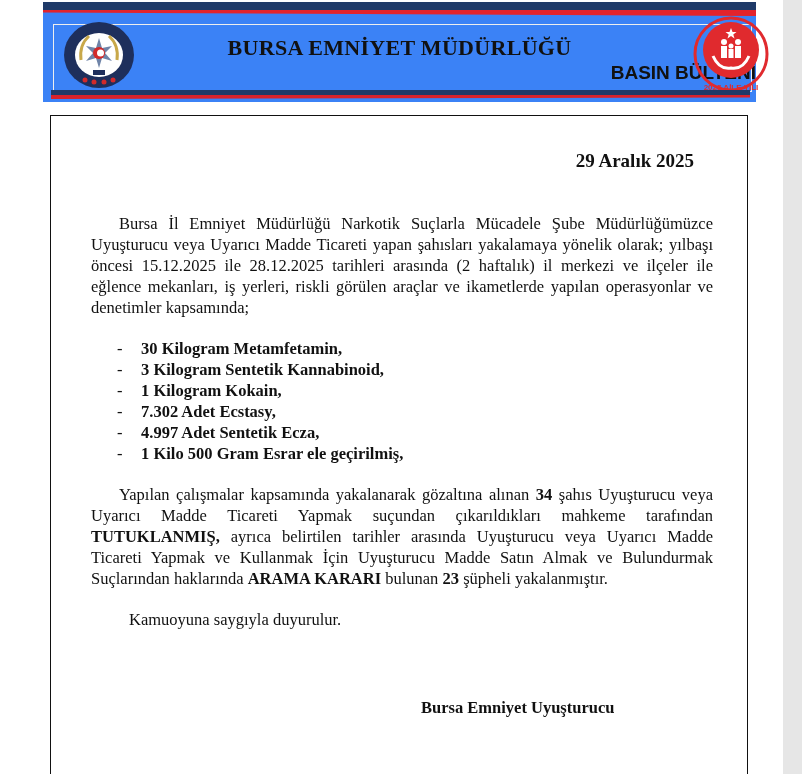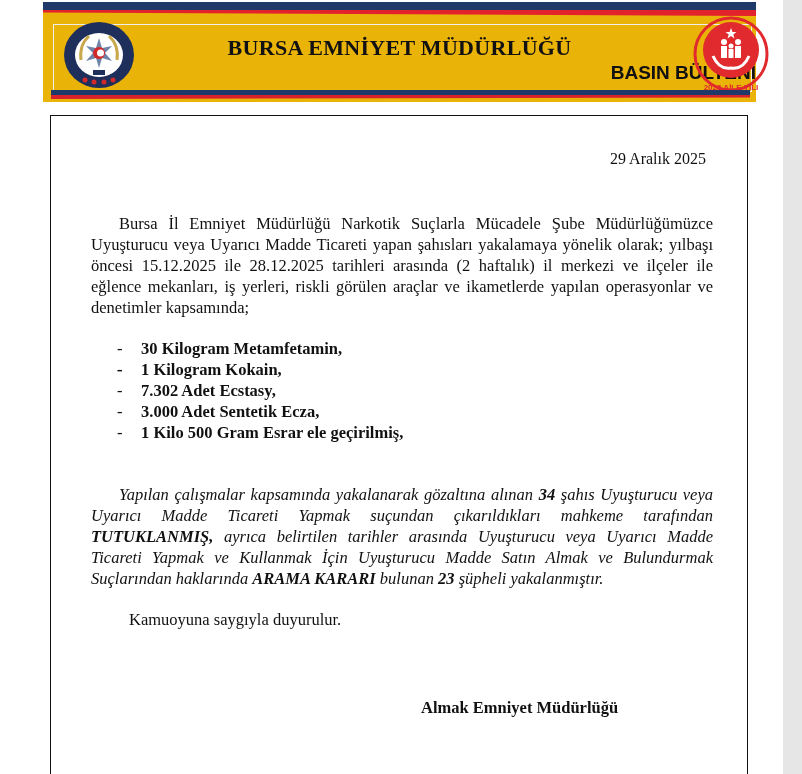--- a/index.html
+++ b/index.html
@@ -9,21 +9,21 @@
       font-family: "Liberation Serif", serif;
       color: #111;
     }
     .right-strip {
       position: absolute; left: 783px; top: 0; width: 19px; height: 774px;
       background: #e6e6e6;
     }
     
     .banner {
       position: absolute; left: 43px; top: 2px; width: 713px; height: 100px;
-      background: #eab308;
+      background: #3b82f6;
     }
     .band-top {
       position: absolute; left: 0; top: 0; width: 100%; height: 8px;
       background: #1f3a68;
     }
     .band-top-red {
       position: absolute; left: 0; top: 8px; width: 100%; height: 6px;
       background: #e3232c;
       clip-path: polygon(0 0, 100% 0, 100% 100%, 0 40%);
     }
@@ -57,38 +57,38 @@
       font-family: "Liberation Sans", sans-serif; font-weight: bold;
       font-size: 19px; color: #111;
     }
     
     .doc-box {
       position: absolute; left: 50px; top: 115px; width: 698px; height: 680px;
       border: 1.5px solid #111; border-bottom: none;
       box-sizing: border-box;
     }
     .doc-date {
-      position: absolute; right: 41px; top: 34px;
-      font-weight: normal; font-size: 16px;
+      position: absolute; right: 53px; top: 34px;
+      font-weight: bold; font-size: 19px;
     }
     .para {
       position: absolute; left: 40px; width: 622px;
       font-size: 16.5px; line-height: 21px; text-align: justify;
       text-indent: 28px;
     }
     .para1 { top: 97px; }
     .drug-list {
       position: absolute; left: 66px; top: 222px; margin: 0; padding: 0;
       list-style: none; font-size: 16.5px; line-height: 21px;
     }
     .drug-list li { position: relative; padding-left: 24px; font-weight: bold; }
     .drug-list li .dash {
       position: absolute; left: 0; top: 0; font-weight: normal;
     }
-    .para2 { top: 368px; font-style: italic; }
+    .para2 { top: 368px; }
     .b { font-weight: bold; }
     .closing {
       position: absolute; left: 70px; top: 494px; font-size: 16.5px; margin-left: 8px;
     }
     .signature {
       position: absolute; left: 370px; top: 582px; font-size: 16.5px; font-weight: bold;
     }
   </style>
 </head>
 <body>
@@ -140,24 +140,24 @@
   <div class="band-bottom-red"></div>
 </div>
 
 <div class="doc-box">
   <div class="doc-date">29 Aralık 2025</div>
 
   <div class="para para1">Bursa İl Emniyet Müdürlüğü Narkotik Suçlarla Mücadele Şube Müdürlüğümüzce Uyuşturucu veya Uyarıcı Madde Ticareti yapan şahısları yakalamaya yönelik olarak; yılbaşı öncesi 15.12.2025 ile 28.12.2025 tarihleri arasında (2 haftalık) il merkezi ve ilçeler ile eğlence mekanları, iş yerleri, riskli görülen araçlar ve ikametlerde yapılan operasyonlar ve denetimler kapsamında;</div>
 
   <ul class="drug-list">
     <li><span class="dash">-</span><span>30 Kilogram Metamfetamin,</span></li>
-    <li><span class="dash">-</span></li>
+    <li><span class="dash">-</span><span>3 Kilogram Sentetik Kannabinoid,</span></li>
     <li><span class="dash">-</span><span>1 Kilogram Kokain,</span></li>
     <li><span class="dash">-</span><span>7.302 Adet Ecstasy,</span></li>
-    <li><span class="dash">-</span><span>3.000 Adet Sentetik Ecza,</span></li>
+    <li><span class="dash">-</span><span>4.997 Adet Sentetik Ecza,</span></li>
     <li><span class="dash">-</span><span>1 Kilo 500 Gram Esrar ele geçirilmiş,</span></li>
   </ul>
 
   <div class="para para2"><span>Yapılan çalışmalar kapsamında yakalanarak gözaltına alınan </span><span class="b">34</span><span> şahıs Uyuşturucu veya Uyarıcı Madde Ticareti Yapmak suçundan çıkarıldıkları mahkeme tarafından </span><span class="b">TUTUKLANMIŞ,</span><span> ayrıca belirtilen tarihler arasında Uyuşturucu veya Uyarıcı Madde Ticareti Yapmak ve Kullanmak İçin Uyuşturucu Madde Satın Almak ve Bulundurmak Suçlarından haklarında </span><span class="b">ARAMA KARARI</span><span> bulunan </span><span class="b">23</span><span> şüpheli yakalanmıştır.</span></div>
 
   <div class="closing">Kamuoyuna saygıyla duyurulur.</div>
-  <div class="signature">Almak Emniyet Müdürlüğü</div>
+  <div class="signature">Bursa Emniyet Uyuşturucu</div>
 </div>
 
 </body></html>

